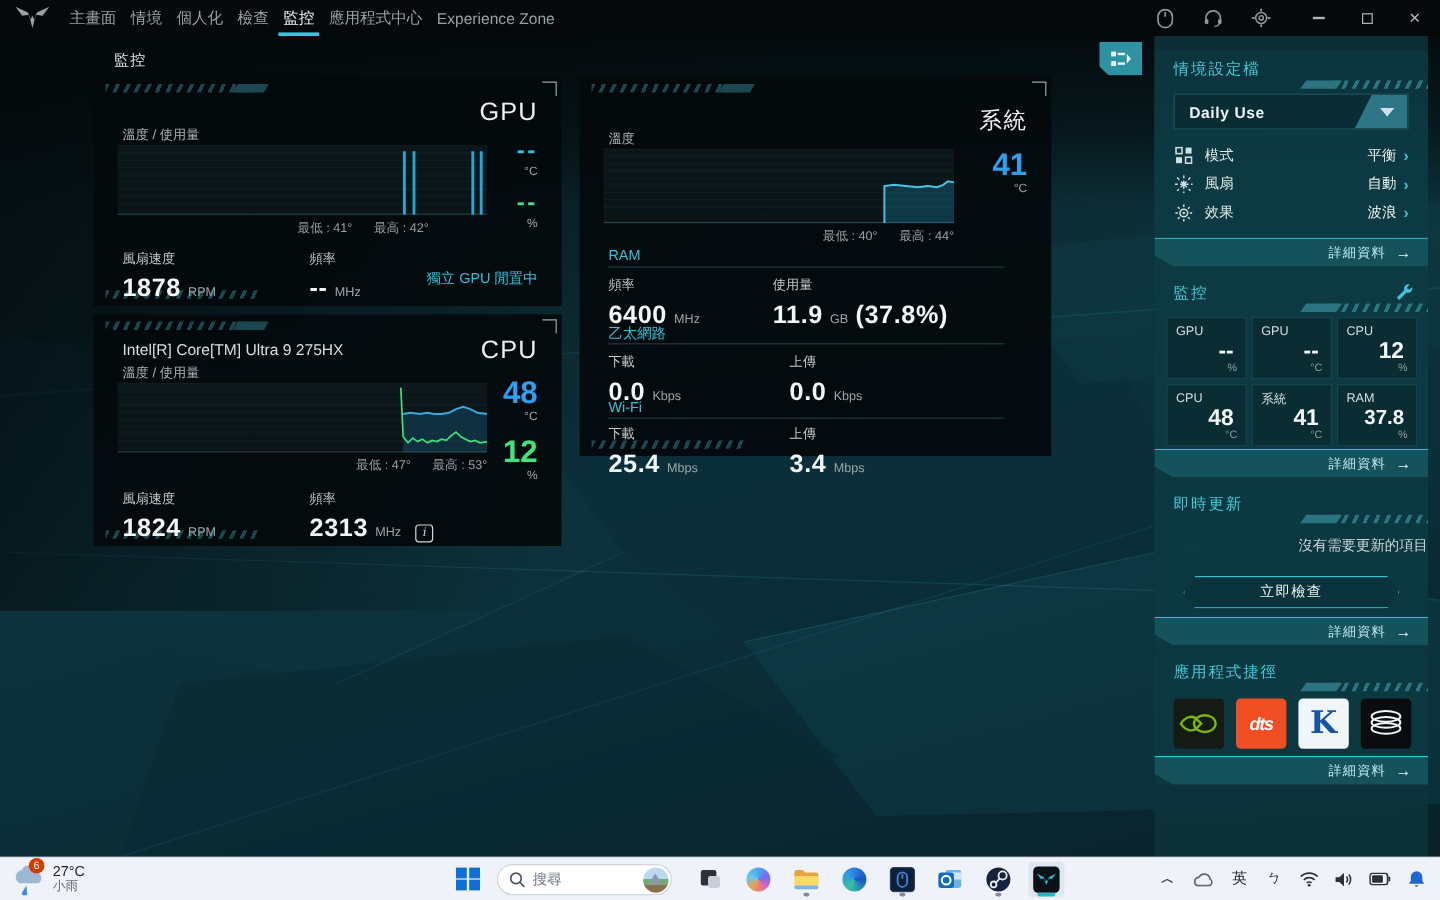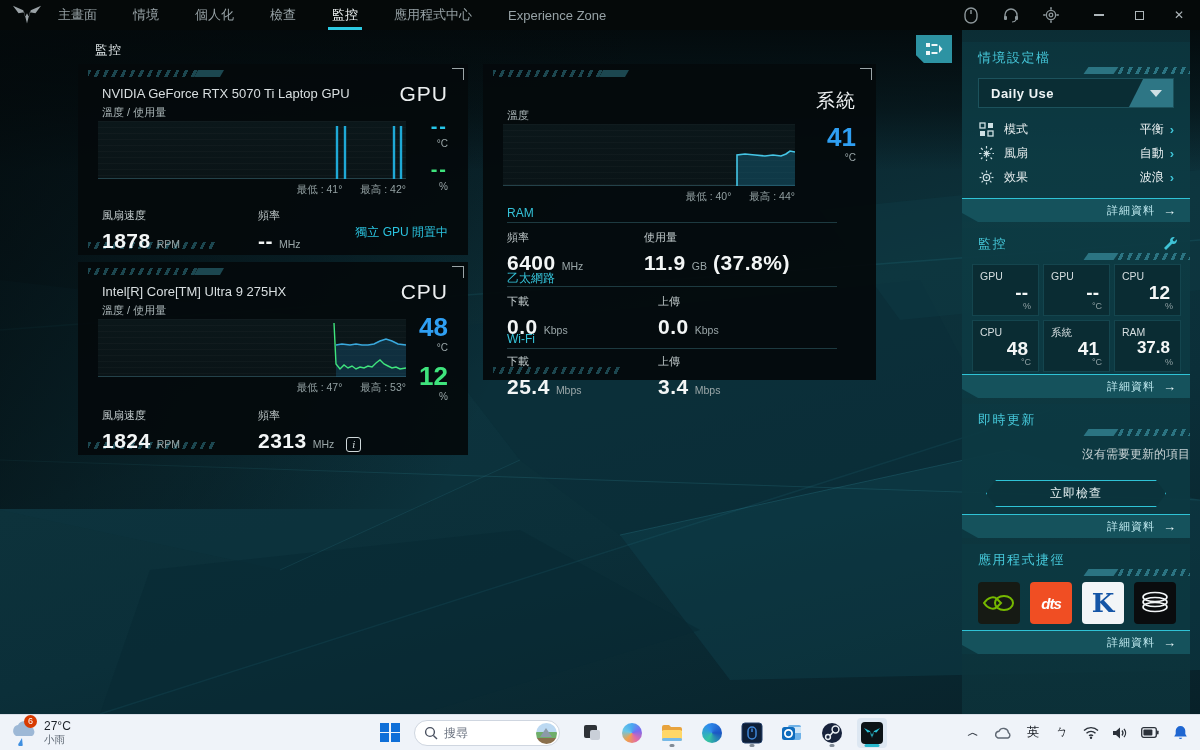--- a/index.html
+++ b/index.html
@@ -4,21 +4,21 @@
 <style>
   * { margin:0; padding:0; box-sizing:border-box; }
   html,body { width:1200px; height:750px; overflow:hidden; background:#000;
     font-family:"Liberation Sans","DejaVu Sans",sans-serif; }
   .screen { position:relative; width:1200px; height:750px; overflow:hidden; }
 
   
   .titlebar { position:absolute; left:0; top:0; width:1200px; height:30px;
     background:#050909; display:flex; align-items:center; z-index:30; }
   .logo { width:30px; height:22px; margin-left:12px; flex:0 0 auto; }
-  .nav { display:flex; align-items:center; margin-left:16px; gap:36px; }
+  .nav { display:flex; align-items:center; margin-left:16px; gap:12px; }
   .nav-item { position:relative; color:#97a2a6; font-size:13px; height:30px;
     display:flex; align-items:center; cursor:default; white-space:nowrap; }
   .nav-item.active { color:#f2f6f7; }
   .nav-item.active::after { content:""; position:absolute; left:-4px; right:-4px;
     bottom:0; height:3px; background:#2cc9e2; }
   .tb-right { margin-left:auto; display:flex; align-items:center; gap:22px; padding-right:14px; }
   .tb-icon { width:18px; height:18px; display:flex; align-items:center; justify-content:center; }
   .winbtns { display:flex; align-items:center; gap:26px; margin-left:10px; }
   .winbtn { color:#aeb6ba; font-size:12px; width:14px; height:14px; display:flex;
     align-items:center; justify-content:center; }
@@ -255,33 +255,32 @@
           </g>
         <polygon points="14,3 17.5,7 14,11" fill="#eef6f7"></polygon>
       </svg>
     </div>
 
     <div class="card card-gpu">
       <div class="hatch tl"></div>
       <div class="hatch-wedge"></div>
       <div class="corner-tr"></div>
       <div class="hatch bl"></div>
-      <div class="card-title">NVIDIA GeForce RTX 5070 Ti Laptop GPU</div>
       <div class="card-sub">溫度 / 使用量</div>
       <div class="graph" style="left:20px; top:57px; width:308px; height:58px;">
         <svg width="308" height="58" viewBox="0 0 308 58">
           <g stroke="#1fa9d6" stroke-width="2.4">
             <line x1="239" y1="5" x2="239" y2="58"></line>
               <line x1="247" y1="5" x2="247" y2="58"></line>
             <line x1="296" y1="5" x2="296" y2="58"></line>
               <line x1="303" y1="5" x2="303" y2="58"></line>
           </g>
         </svg>
       </div>
-      <div class="minmax" style="left:170px; top:119px; width:158px; justify-content:flex-end;">
+      <div class="minmax" style="left:170px; top:119px; width:158px; justify-content:flex-start;">
         <span>最低 : 41°</span>
         <span>最高 : 42°</span>
       </div>
       <div class="gauge">
         <div class="gauge-name">GPU</div>
         <div class="gauge-val small-dash c-cyan">--</div>
         <div class="gauge-unit">°C</div>
         <div class="gauge-val small-dash c-green">--</div>
         <div class="gauge-unit">%</div>
       </div>

